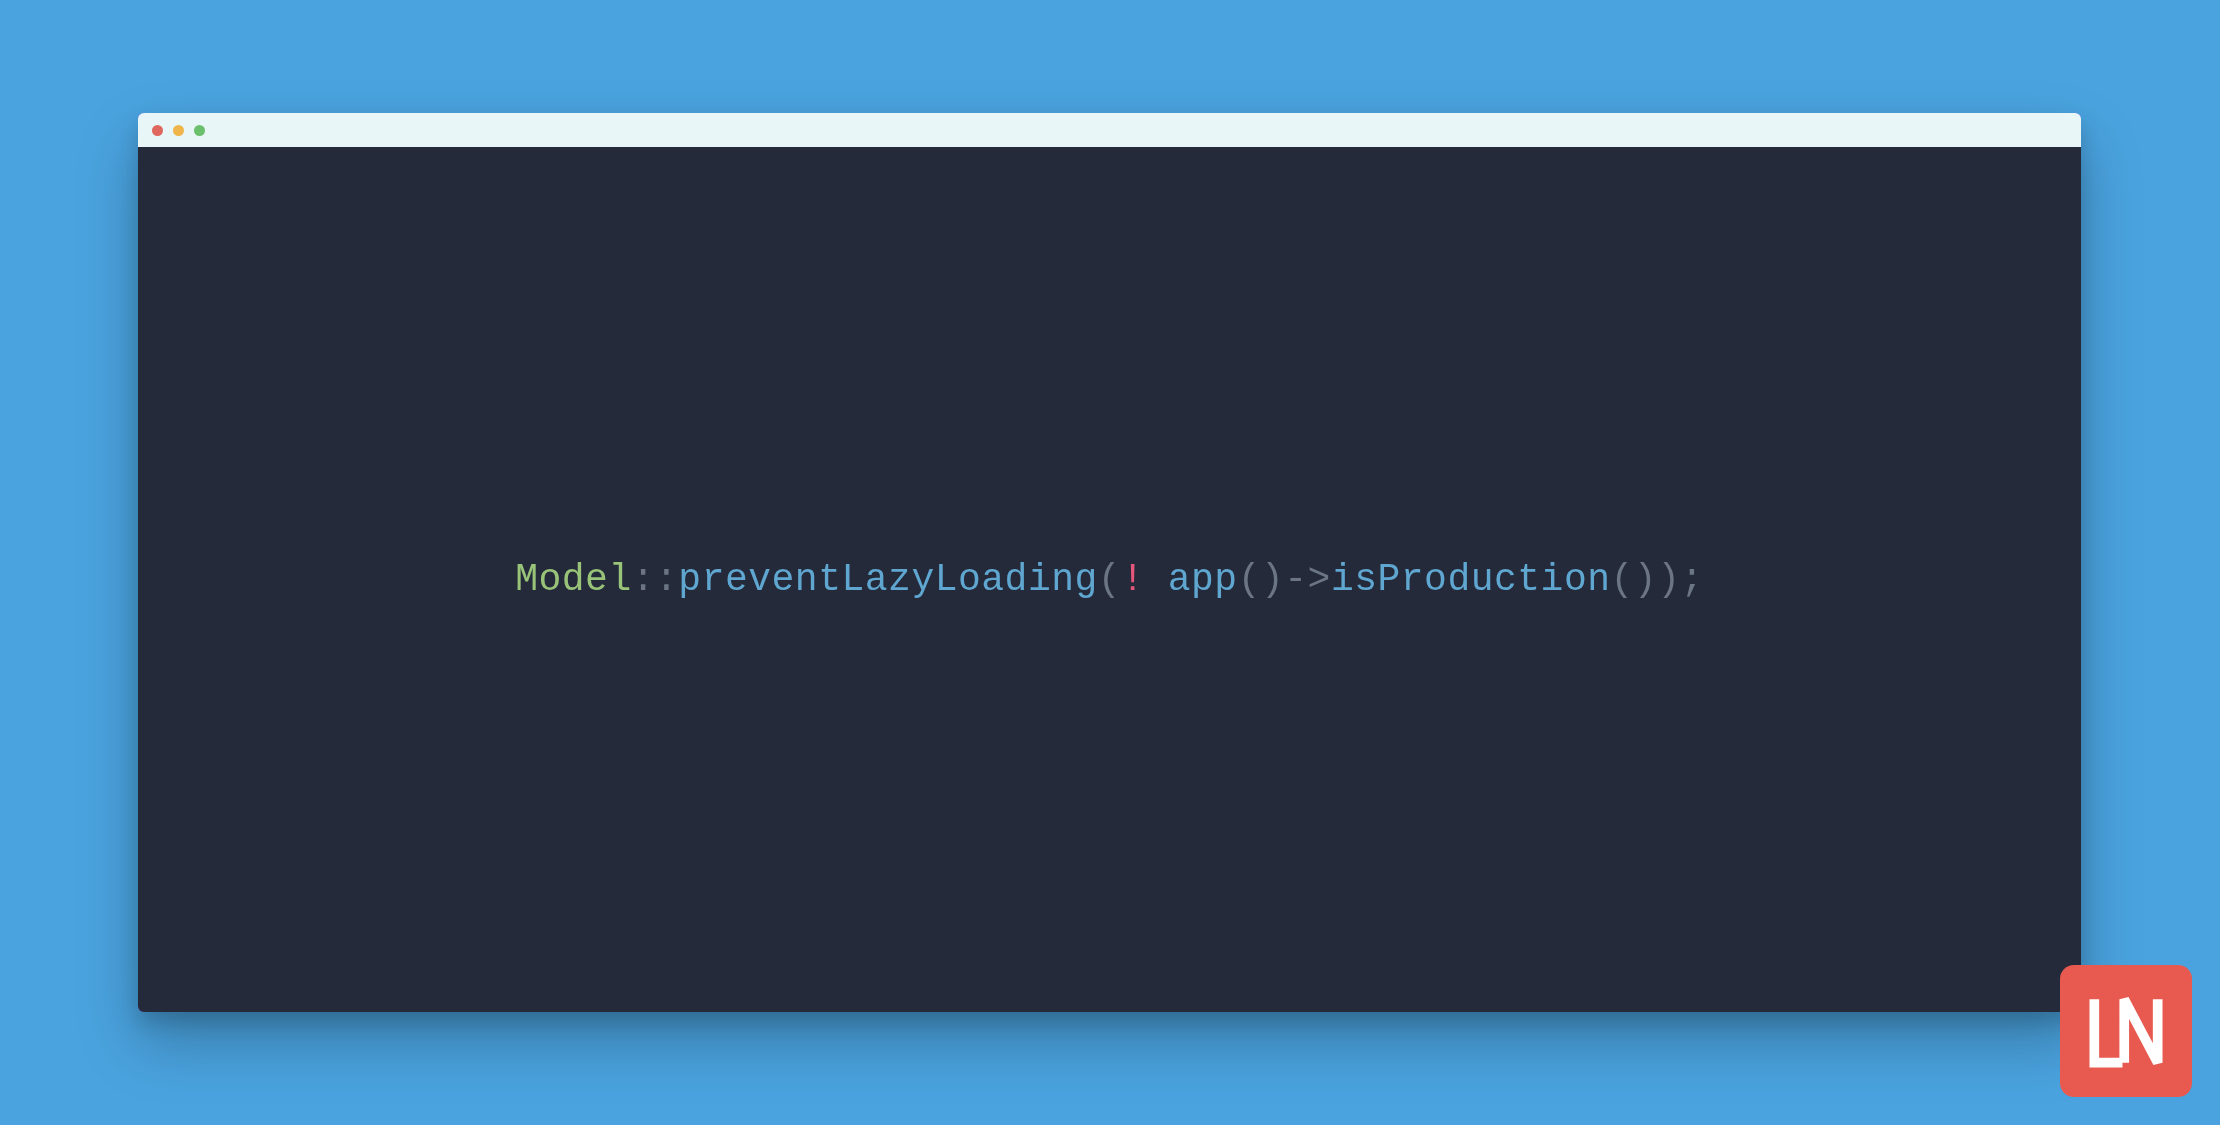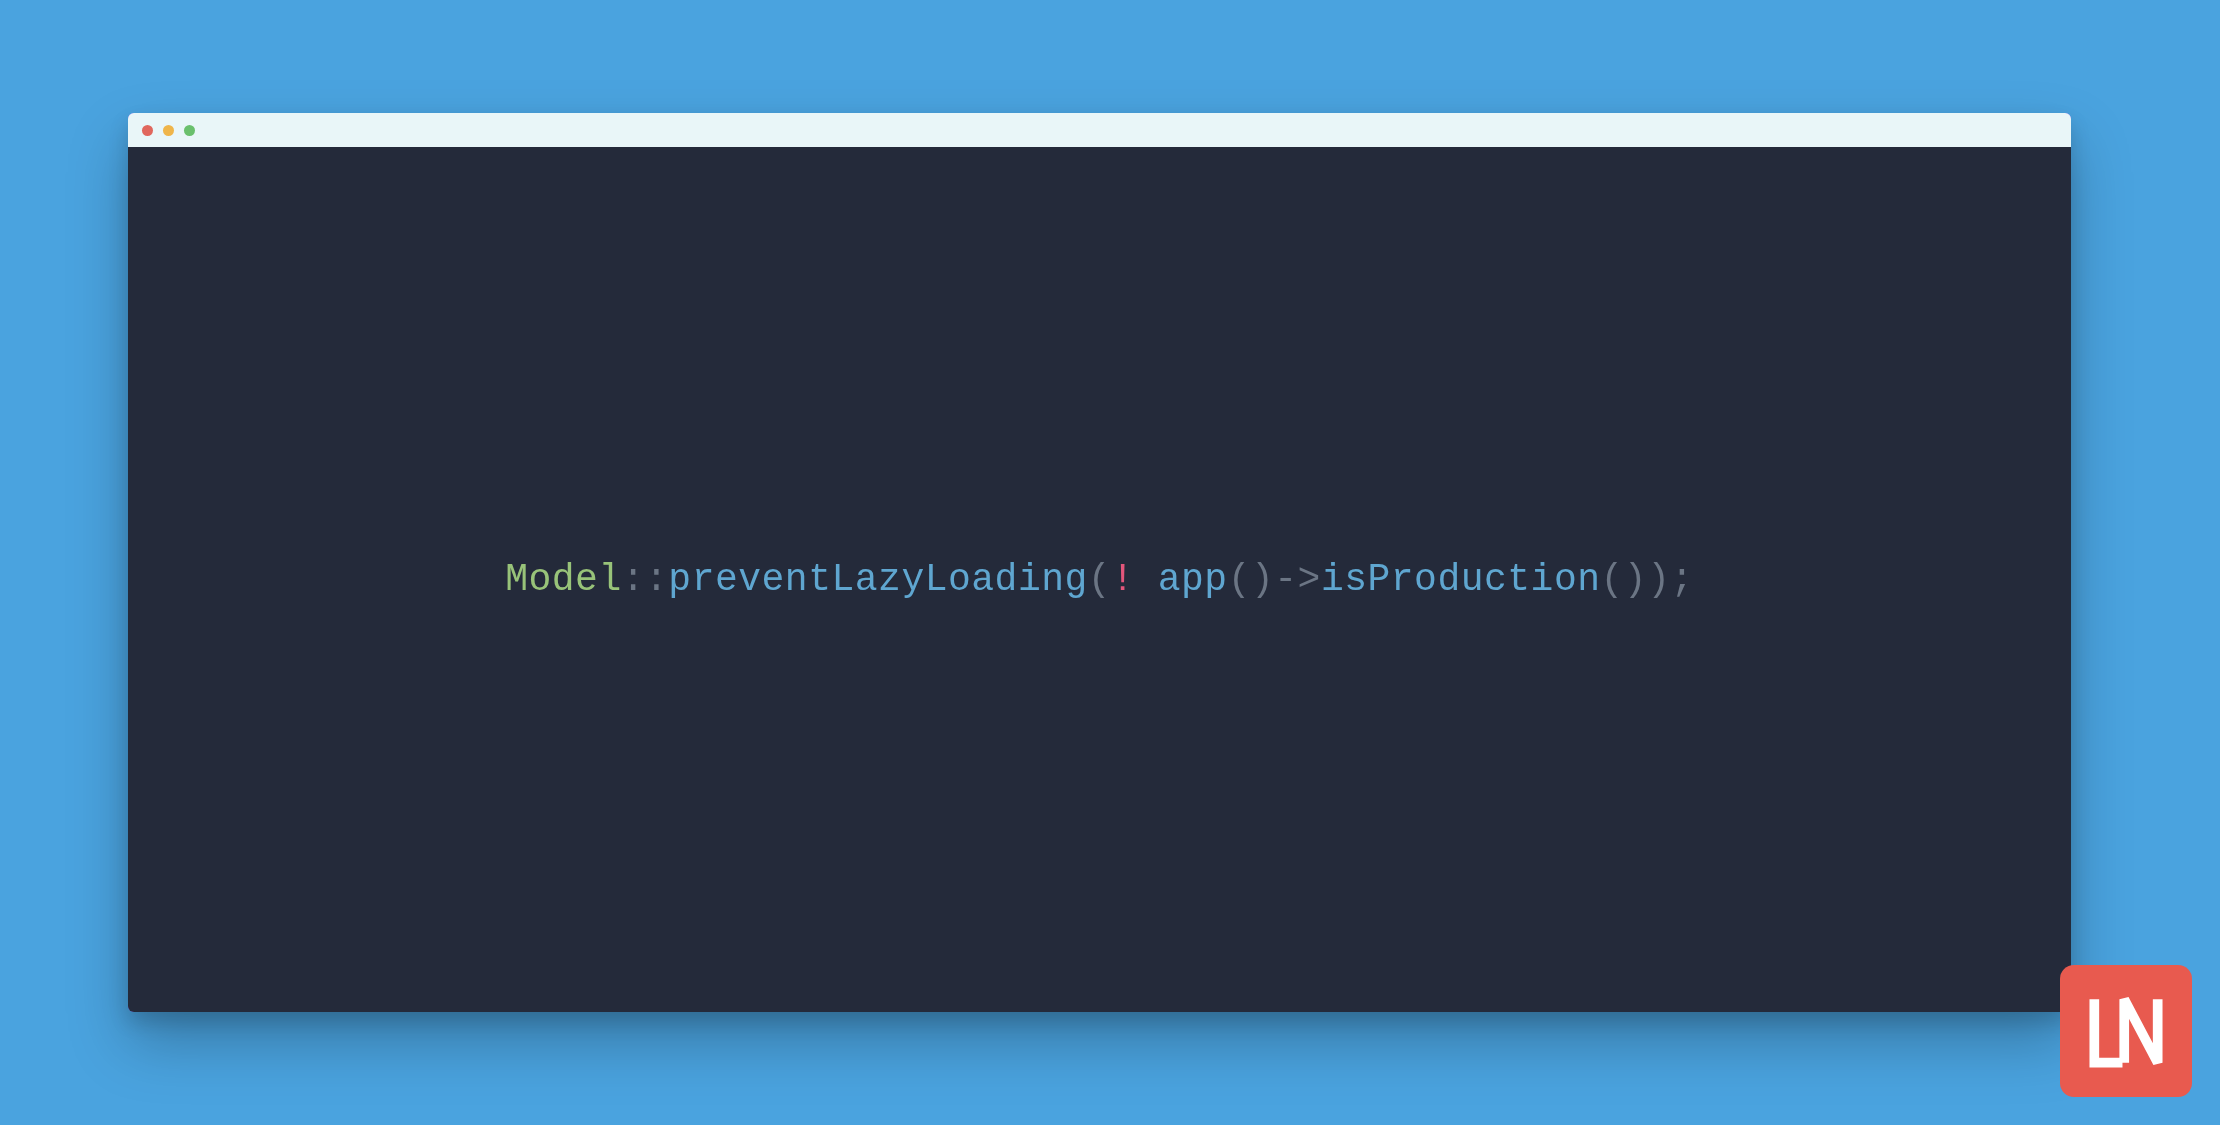--- a/index.html
+++ b/index.html
@@ -13,21 +13,21 @@
     overflow: hidden;
   }
   .stage {
     position: relative;
     width: 2220px;
     height: 1125px;
     background: #4aa3df;
   }
   .window {
     position: absolute;
-    left: 128px;
+    left: 138px;
     top: 113px;
     width: 1943px;
     height: 899px;
     border-radius: 6px;
     overflow: hidden;
     box-shadow: 0 30px 60px rgba(0,0,0,0.25), 0 10px 20px rgba(0,0,0,0.15);
     background: #8b5cf6;
   }
   .titlebar {
     height: 34px;

